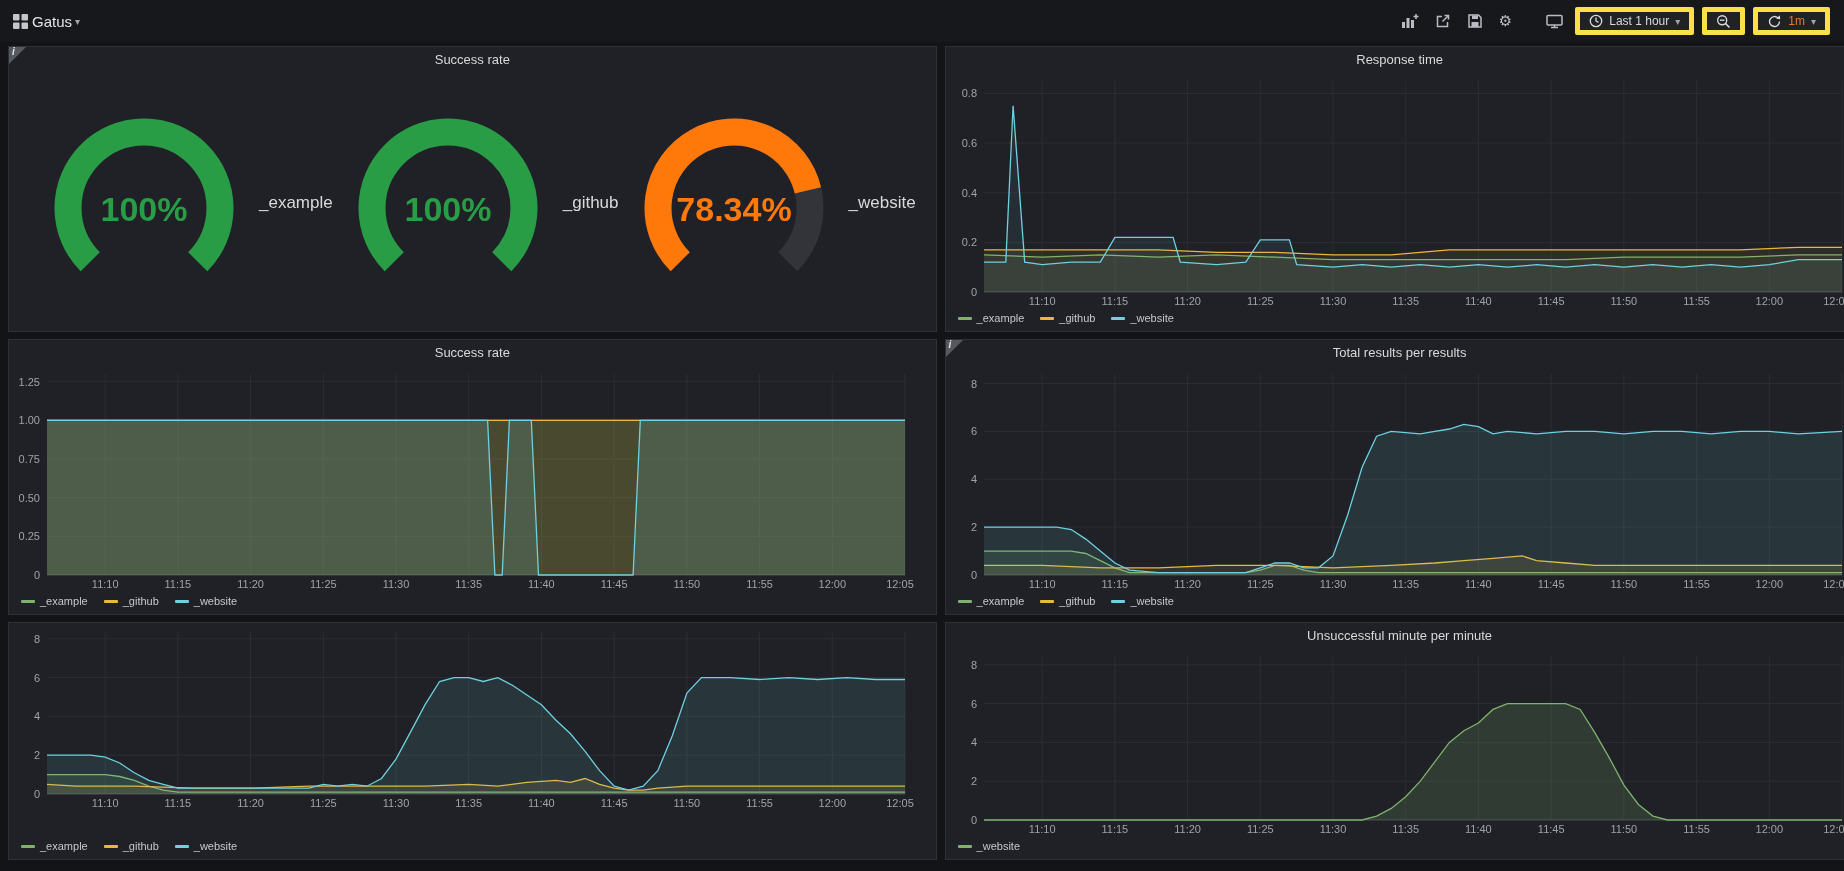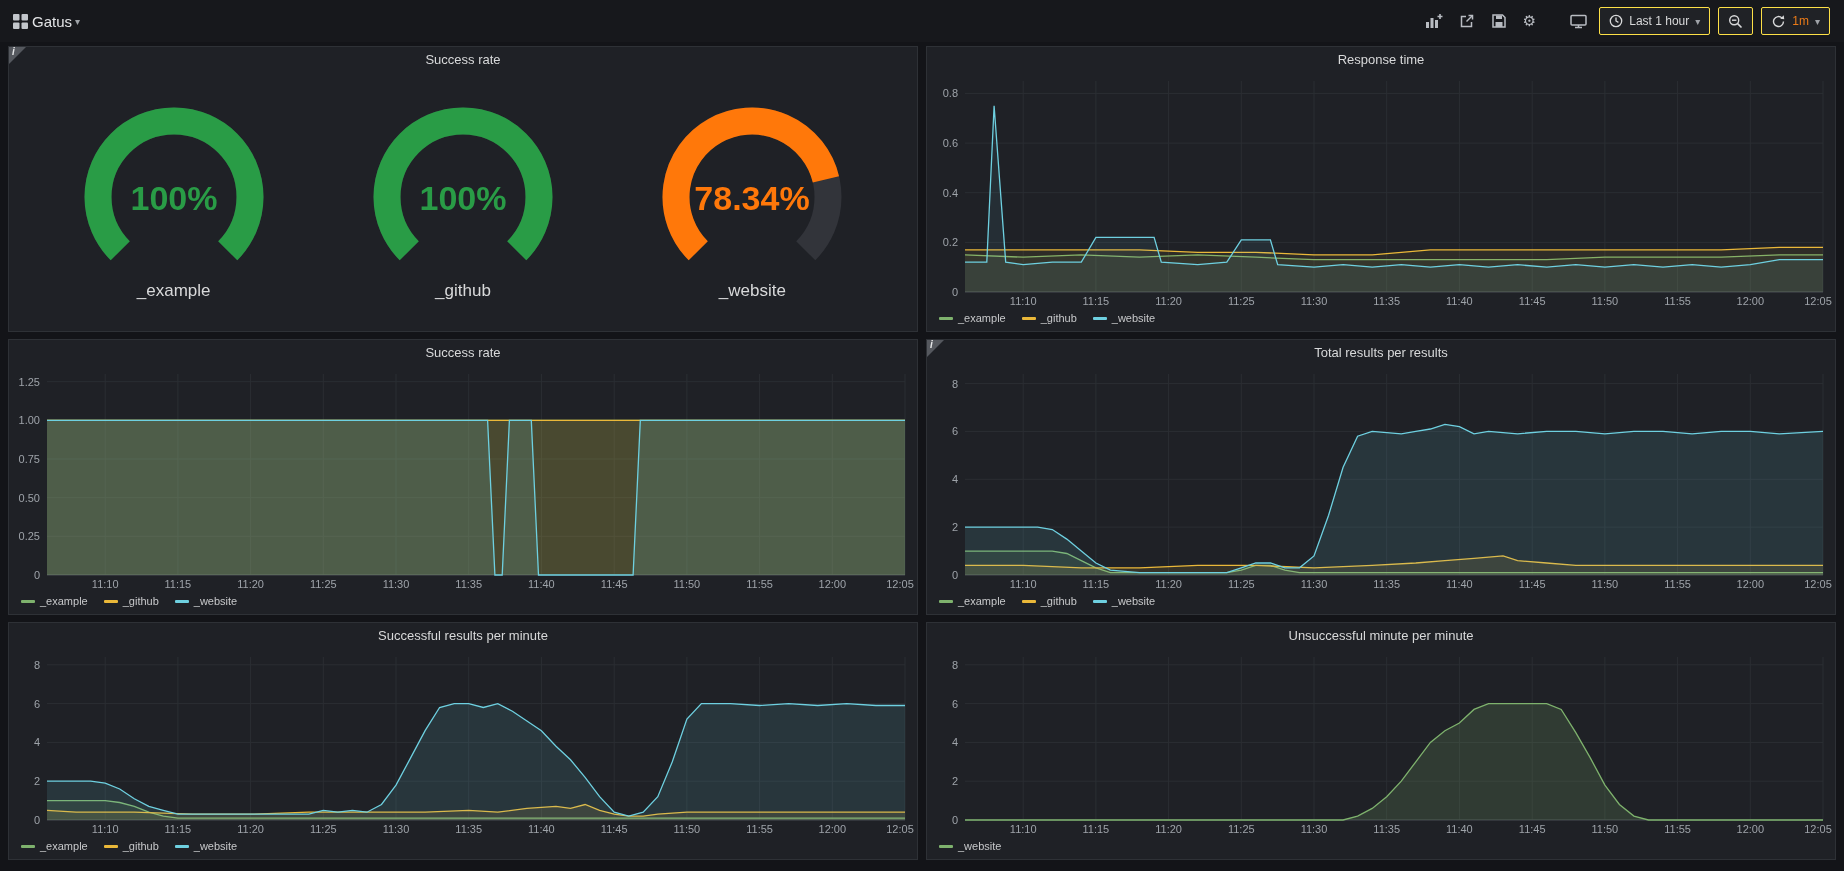--- a/index.html
+++ b/index.html
@@ -20,21 +20,21 @@
   .grid-icon svg { display:block; }
   .dash-title { font-size:15px; color:#e3e4e6; cursor:pointer; }
   .caret { font-size:10px; color:#9fa3a8; }
   .nav-right { display:flex; align-items:center; gap:8px; }
   .nav-btn {
     background:transparent; border:none; color:#b9bcc2; padding:4px;
     display:flex; align-items:center; gap:6px; cursor:pointer;
     font-family:"Liberation Sans", sans-serif; font-size:12px;
   }
   .nav-btn.bordered {
-    background:#202226; border:1px solid #fde047; border-radius:2px;
+    background:#202226; border:5px solid #fde047; border-radius:2px;
     height:28px; padding:0 9px; color:#d8d9da;
   }
   .nav-btn svg { display:block; }
   .gear-glyph { font-family:"DejaVu Sans", sans-serif; font-size:15px; color:#b9bcc2; line-height:1; }
   .nav-sep { width:10px; }
   .refresh-interval { color:#eb7b18; font-weight:normal; }
 
   
   .dash {
     display:grid;
@@ -67,21 +67,21 @@
     padding:0 10px 4px 12px; font-size:11px; color:#c7c8ca;
   }
   .legend-item { display:inline-flex; align-items:center; gap:5px; cursor:pointer; }
   .swatch { display:inline-block; width:14px; height:3px; border-radius:1px; }
 
   
   .gauge-row {
     flex:1 1 auto; display:flex; align-items:center; justify-content:space-around;
     padding:0 20px;
   }
-  .gauge-block { display:flex; flex-direction:column; align-items:center; }
+  .gauge-block { display:flex; flex-direction:row; align-items:center; }
   .gauge-value { font-size:34px; font-weight:bold; font-family:"Liberation Sans", sans-serif; }
   .gauge-label { font-size:17px; color:#d8d9da; margin-top:2px; }
 
   
   svg text.tick { fill:#9ea3a9; font-size:11px; font-family:"Liberation Sans", sans-serif; }
   svg line.grid { stroke:#2b2e33; stroke-width:1; }
   svg line.axis { stroke:#43464c; stroke-width:1; }
 </style>
 </head>
 <body>
@@ -344,21 +344,20 @@
           <polyline points="38.0,161.1 110.7,161.1 125.3,163.5 139.8,173.1 154.3,185.1 168.9,197.0 183.4,204.2 212.5,206.6 299.8,206.6 314.3,201.8 328.8,197.0 343.4,197.0 357.9,201.8 372.5,201.8 387.0,189.9 401.6,149.2 416.1,101.3 430.6,70.2 445.2,65.4 474.3,67.8 488.8,65.4 503.4,63.0 517.9,58.3 532.4,60.6 547.0,67.8 561.5,65.4 590.6,67.8 619.7,65.4 648.8,65.4 677.9,67.8 706.9,65.4 736.0,65.4 765.1,67.8 794.2,65.4 823.3,65.4 852.4,67.8 896.0,65.4" fill="none" stroke="#6ED0E0" stroke-width="1.3"></polyline>
         </svg></div>
     <div class="legend">
         <span class="legend-item"><span class="swatch" style="background:#7EB26D"></span>_example</span>
         <span class="legend-item"><span class="swatch" style="background:#EAB839"></span>_github</span>
         <span class="legend-item"><span class="swatch" style="background:#6ED0E0"></span>_website</span>
       </div>
   </div>
 
   <div class="panel">
-    <div class="panel-title">Successful results per minute</div>
     <div class="chart"><svg width="908" height="188">
           <line class="grid" x1="38" x2="896" y1="171.0" y2="171.0"></line>
           <text class="tick" x="31" y="175.0" text-anchor="end">0</text>
           <line class="grid" x1="38" x2="896" y1="132.2" y2="132.2"></line>
           <text class="tick" x="31" y="136.2" text-anchor="end">2</text>
           <line class="grid" x1="38" x2="896" y1="93.4" y2="93.4"></line>
           <text class="tick" x="31" y="97.4" text-anchor="end">4</text>
           <line class="grid" x1="38" x2="896" y1="54.6" y2="54.6"></line>
           <text class="tick" x="31" y="58.6" text-anchor="end">6</text>
           <line class="grid" x1="38" x2="896" y1="15.8" y2="15.8"></line>

